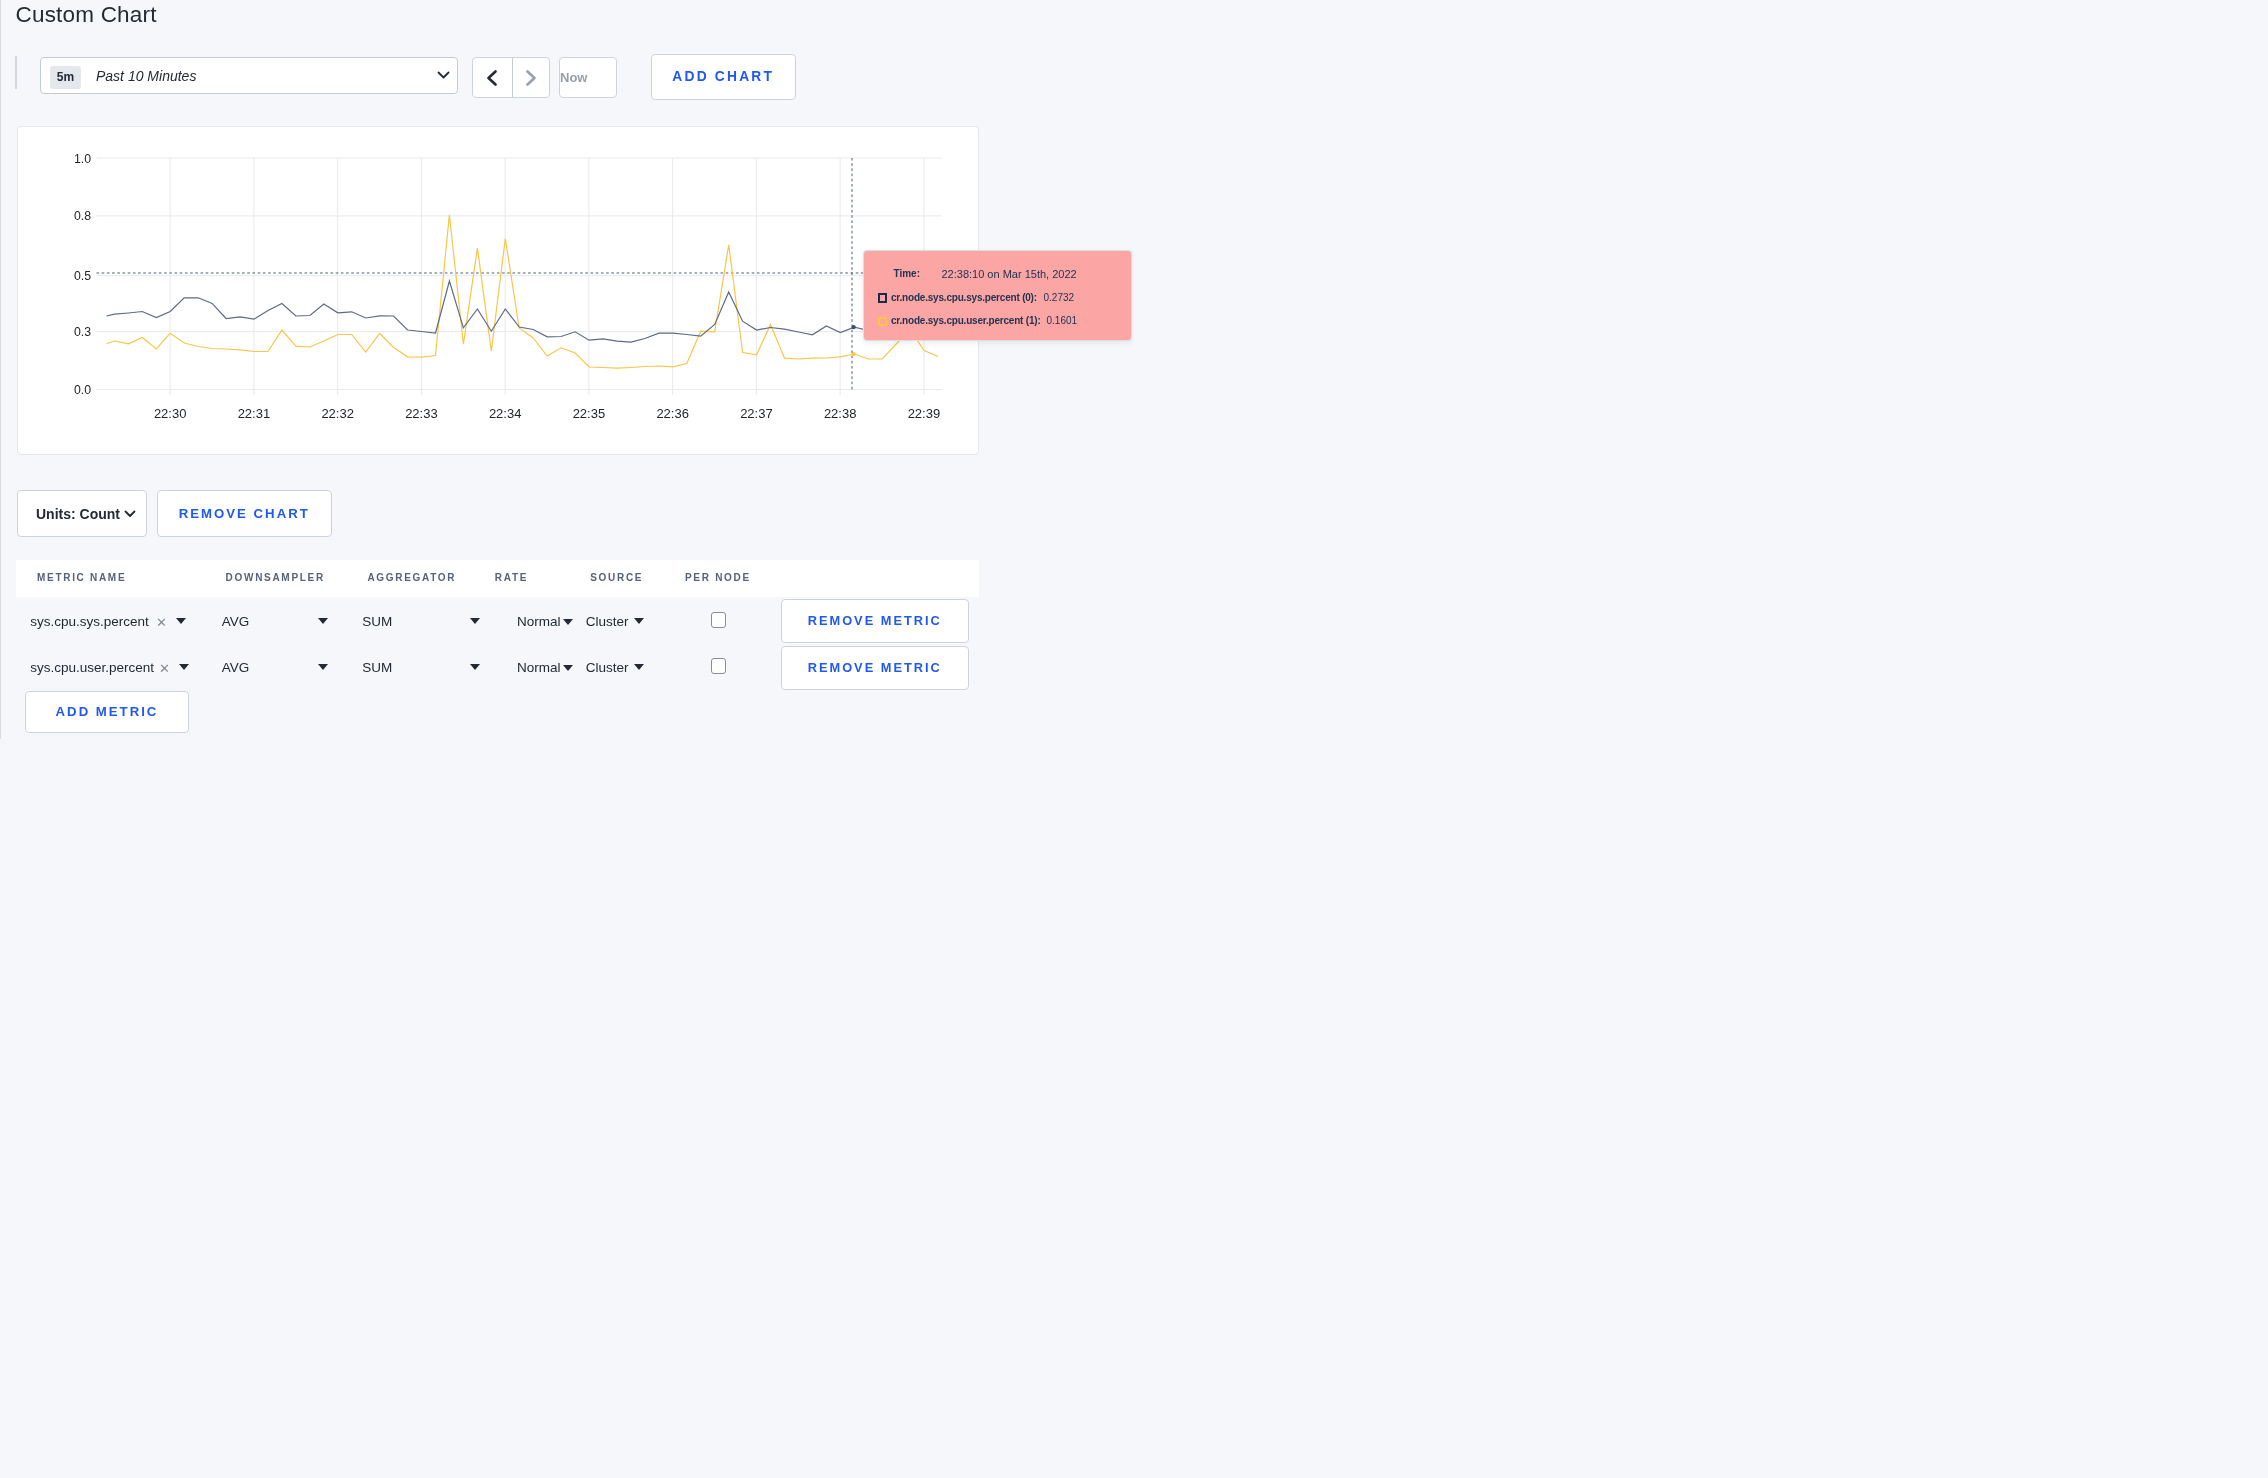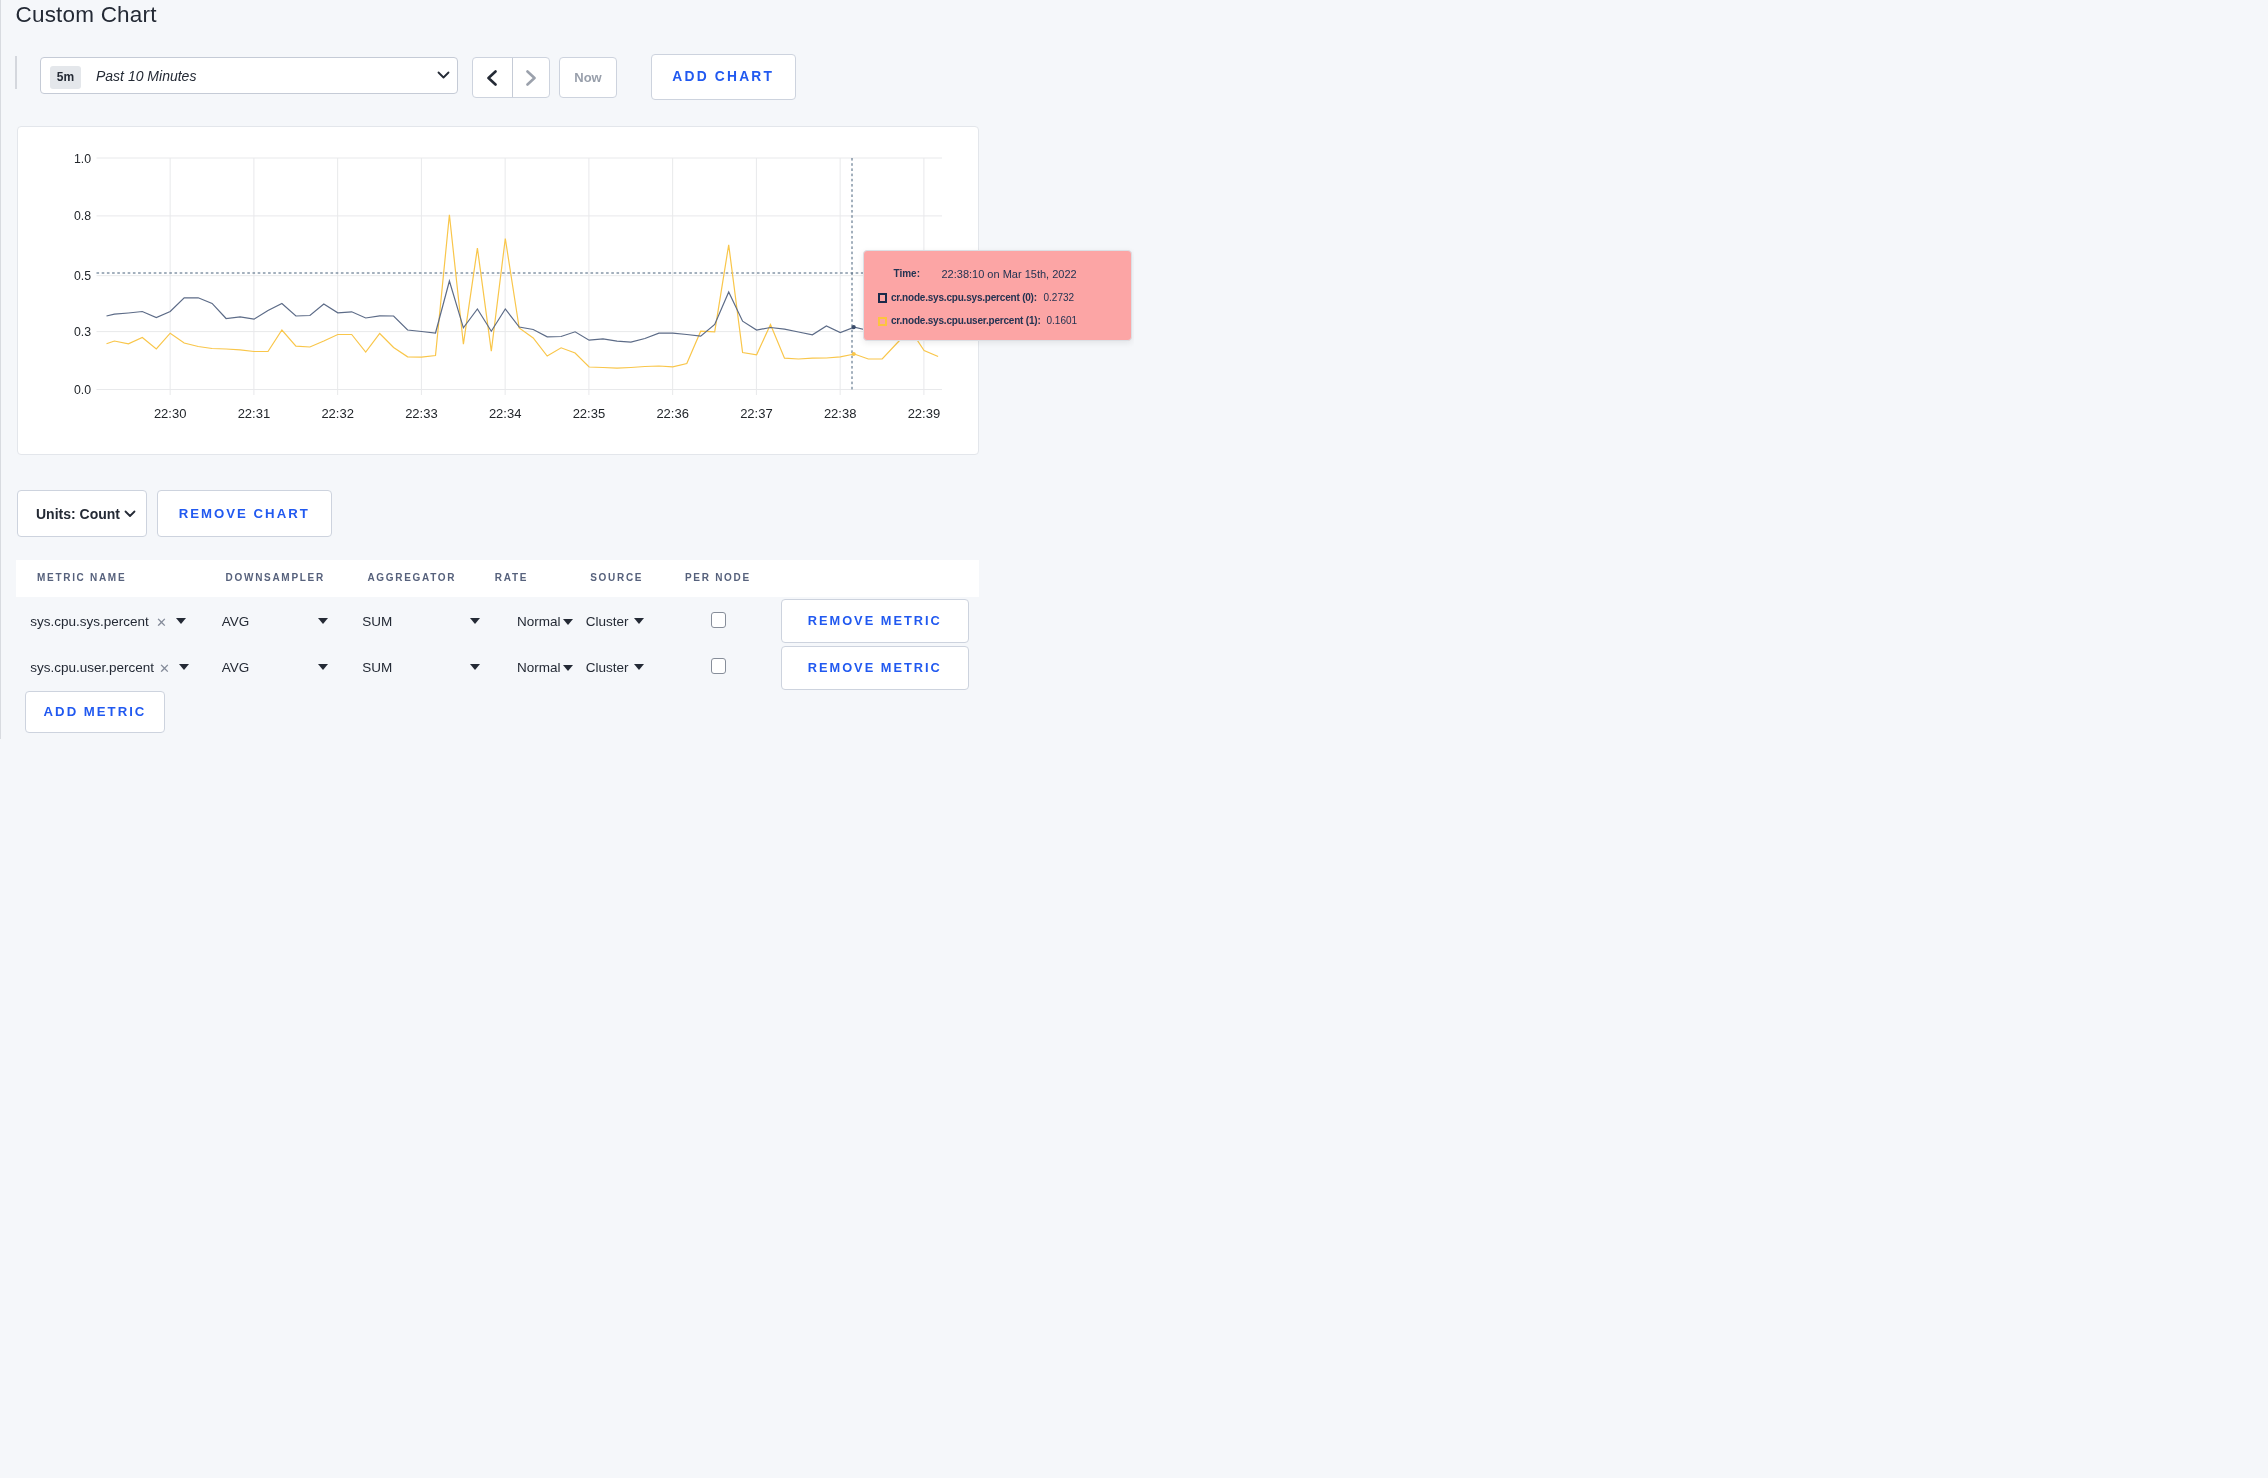--- a/index.html
+++ b/index.html
@@ -8,35 +8,35 @@
 #page { position:relative; width:1134px; height:739px; background:#f5f7fa; border-left:1px solid #d8dbe0; }
 h1 { position:absolute; left:14.5px; top:3.8px; font-size:22.5px; line-height:1; font-weight:400; color:#242a35; letter-spacing:0.2px; }
 .vline { position:absolute; left:14px; top:56px; width:2px; height:33px; background:#d4d7dd; }
 .dropdown { position:absolute; left:39px; top:56.5px; width:418px; height:37.5px; background:#fff; border:1px solid #c5cbd6; border-radius:4px; }
 .badge10 { position:absolute; left:9px; top:8px; width:31px; height:23px; background:#e4e7eb; border-radius:3px; font-size:12px; font-weight:700; color:#242a35; text-align:center; line-height:23px; }
 .ddtext { position:absolute; left:55px; top:0; height:37.5px; line-height:37px; font-size:14px; color:#242a35;font-style:italic; }
 .btn { position:absolute; background:#fff; border:1px solid #cdd3de; border-radius:4px; }
 .bluebtn { font-size:13.2px; font-weight:700; letter-spacing:2px; color:#2159f0; text-align:center; }
 .arrowgrp { left:471px; top:57px; width:77.5px; height:41px; }
 .arrowdiv { position:absolute; left:38.5px; top:0; width:1px; height:39px; background:#c5cbd6; }
-.nowbtn { left:558px; top:57px; width:58px; height:41px; font-size:13px; font-weight:700; color:#989fab; text-align:center; line-height:39px; }
+.nowbtn { left:558px; top:57px; width:58px; height:41px; font-size:13px; font-weight:700; color:#989fab; line-height:39px; }
 #panel { position:absolute; left:15.5px; top:125.5px; width:962px; height:329px; background:#fff; border:1px solid #e3e6eb; border-radius:4px; }
 #tooltip { position:absolute; left:861.5px; top:250px; width:269px; height:90.5px; background:#fca5a5; border:1px solid #dcdfe4; border-radius:4px; box-shadow:0 2px 6px rgba(0,0,0,0.08); font-size:10px; color:#233352; }
 .ttrow { position:absolute; left:14px; right:8px; height:14px; }
 .ttsq { position:absolute; width:9.5px; height:9.5px; border-width:2px; border-style:solid; top:1.5px; }
 #unitsbtn { left:15.5px; top:489.5px; width:130px; height:47.5px; }
 #removechart { left:156px; top:489.5px; width:174.5px; height:47.5px; line-height:45px; }
 #thead { position:absolute; left:15px; top:560px; width:962.5px; height:36.5px; background:#fff; }
 .th { position:absolute; top:0; height:36.5px; line-height:36.5px; font-size:10px; font-weight:700; letter-spacing:1.7px; color:#56617c; }
 .rowtxt { position:absolute; font-size:13.5px; color:#242a35; }
 .xmark { position:absolute; font-size:13px; color:#848b99; }
 .tri { position:absolute; width:0; height:0; border-left:5.2px solid transparent; border-right:5.2px solid transparent; border-top:6.5px solid #242a35; }
 .cbox { position:absolute; width:15.5px; height:15.5px; background:#fff; border:1px solid #878e9a; border-radius:3px; }
 .rmbtn { position:absolute; left:780px; width:187.5px; height:44.5px; line-height:42.5px; background:#fff; border:1px solid #cdd3de; border-radius:4px; font-size:12.8px; }
-#addmetric { left:24px; top:690.5px; width:140px; height:42px; line-height:40px; }
+#addmetric { left:24px; top:690.5px; width:164px; height:42px; line-height:40px; }
 .chev { stroke:#242a35; stroke-width:1.8; fill:none; stroke-linecap:round; stroke-linejoin:round; }
 </style>
 </head>
 <body>
 <div id="page">
   <h1>Custom Chart</h1>
   <div class="vline"></div>
 
   <div class="dropdown">
     <div class="badge10">5m</div>

